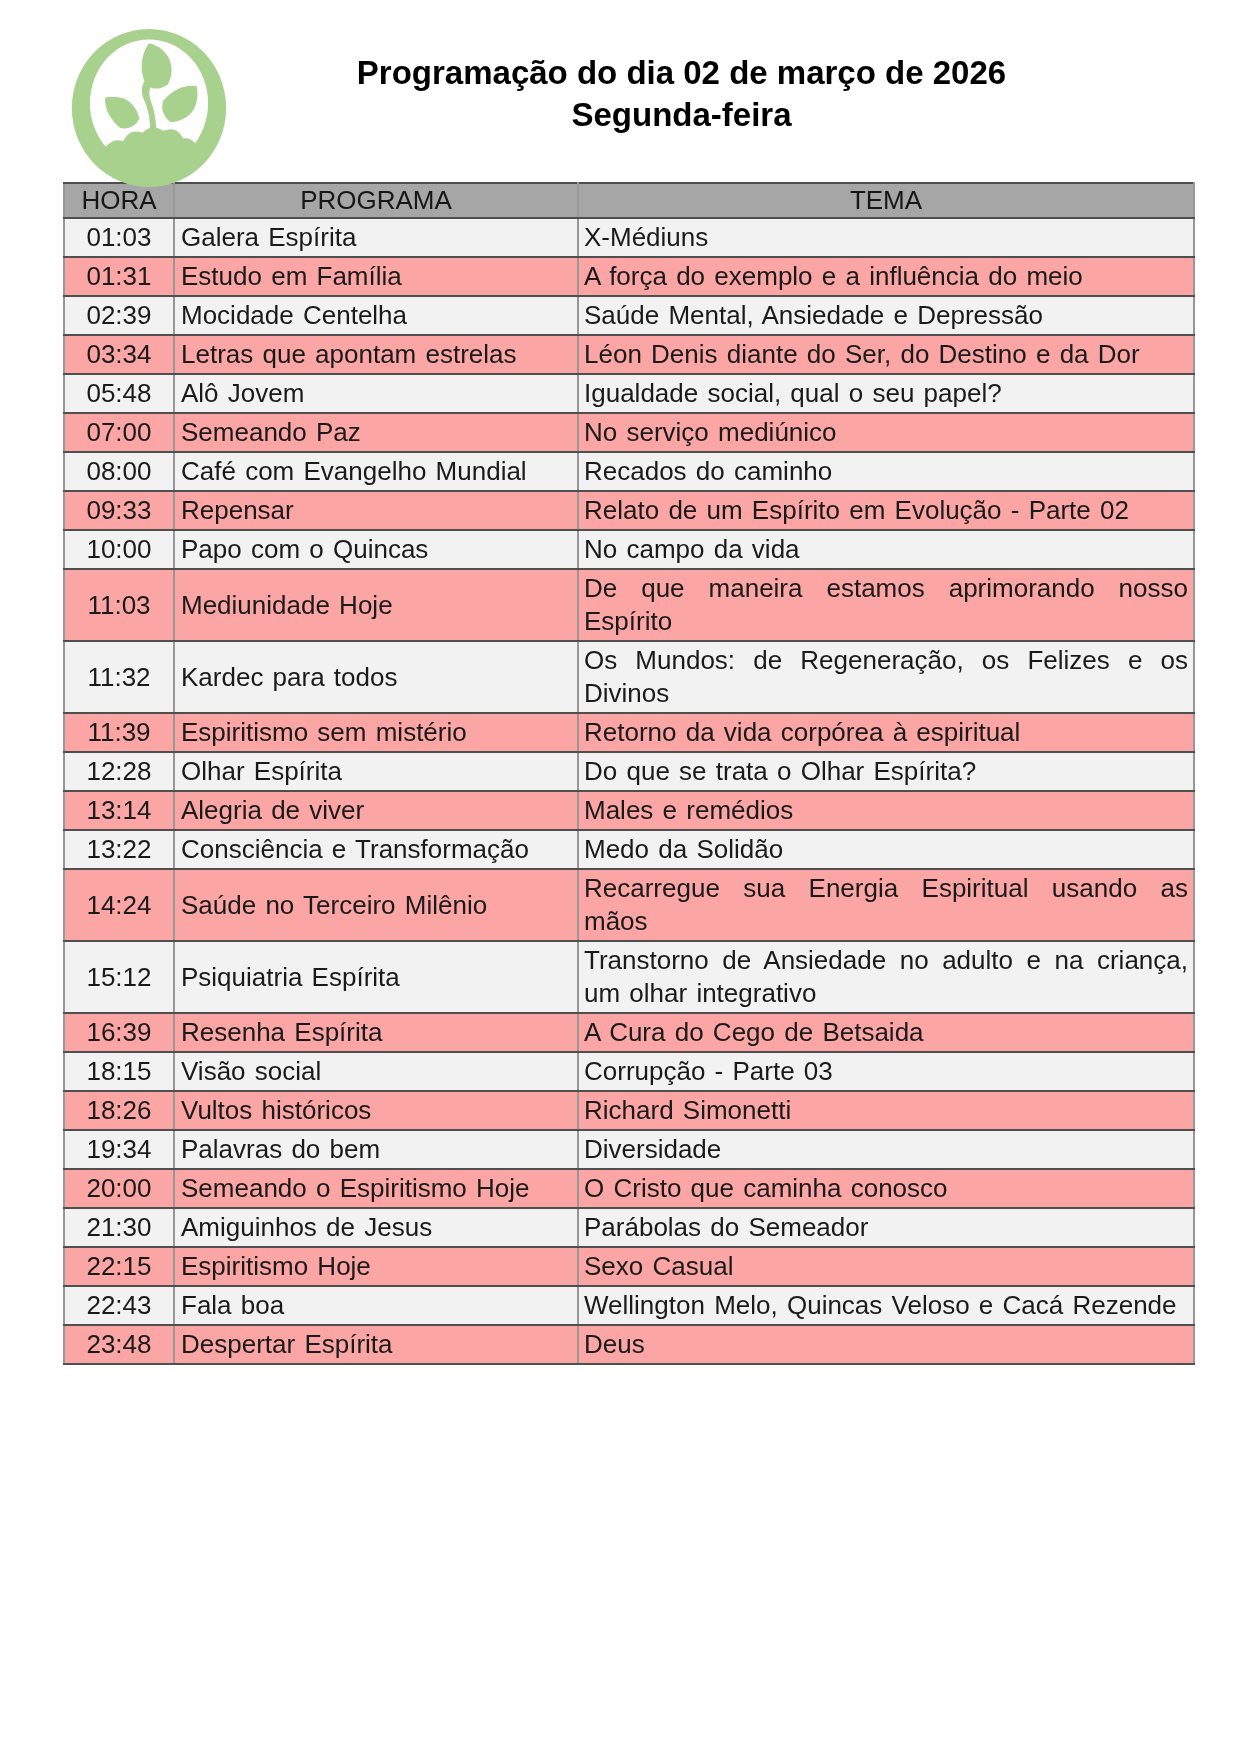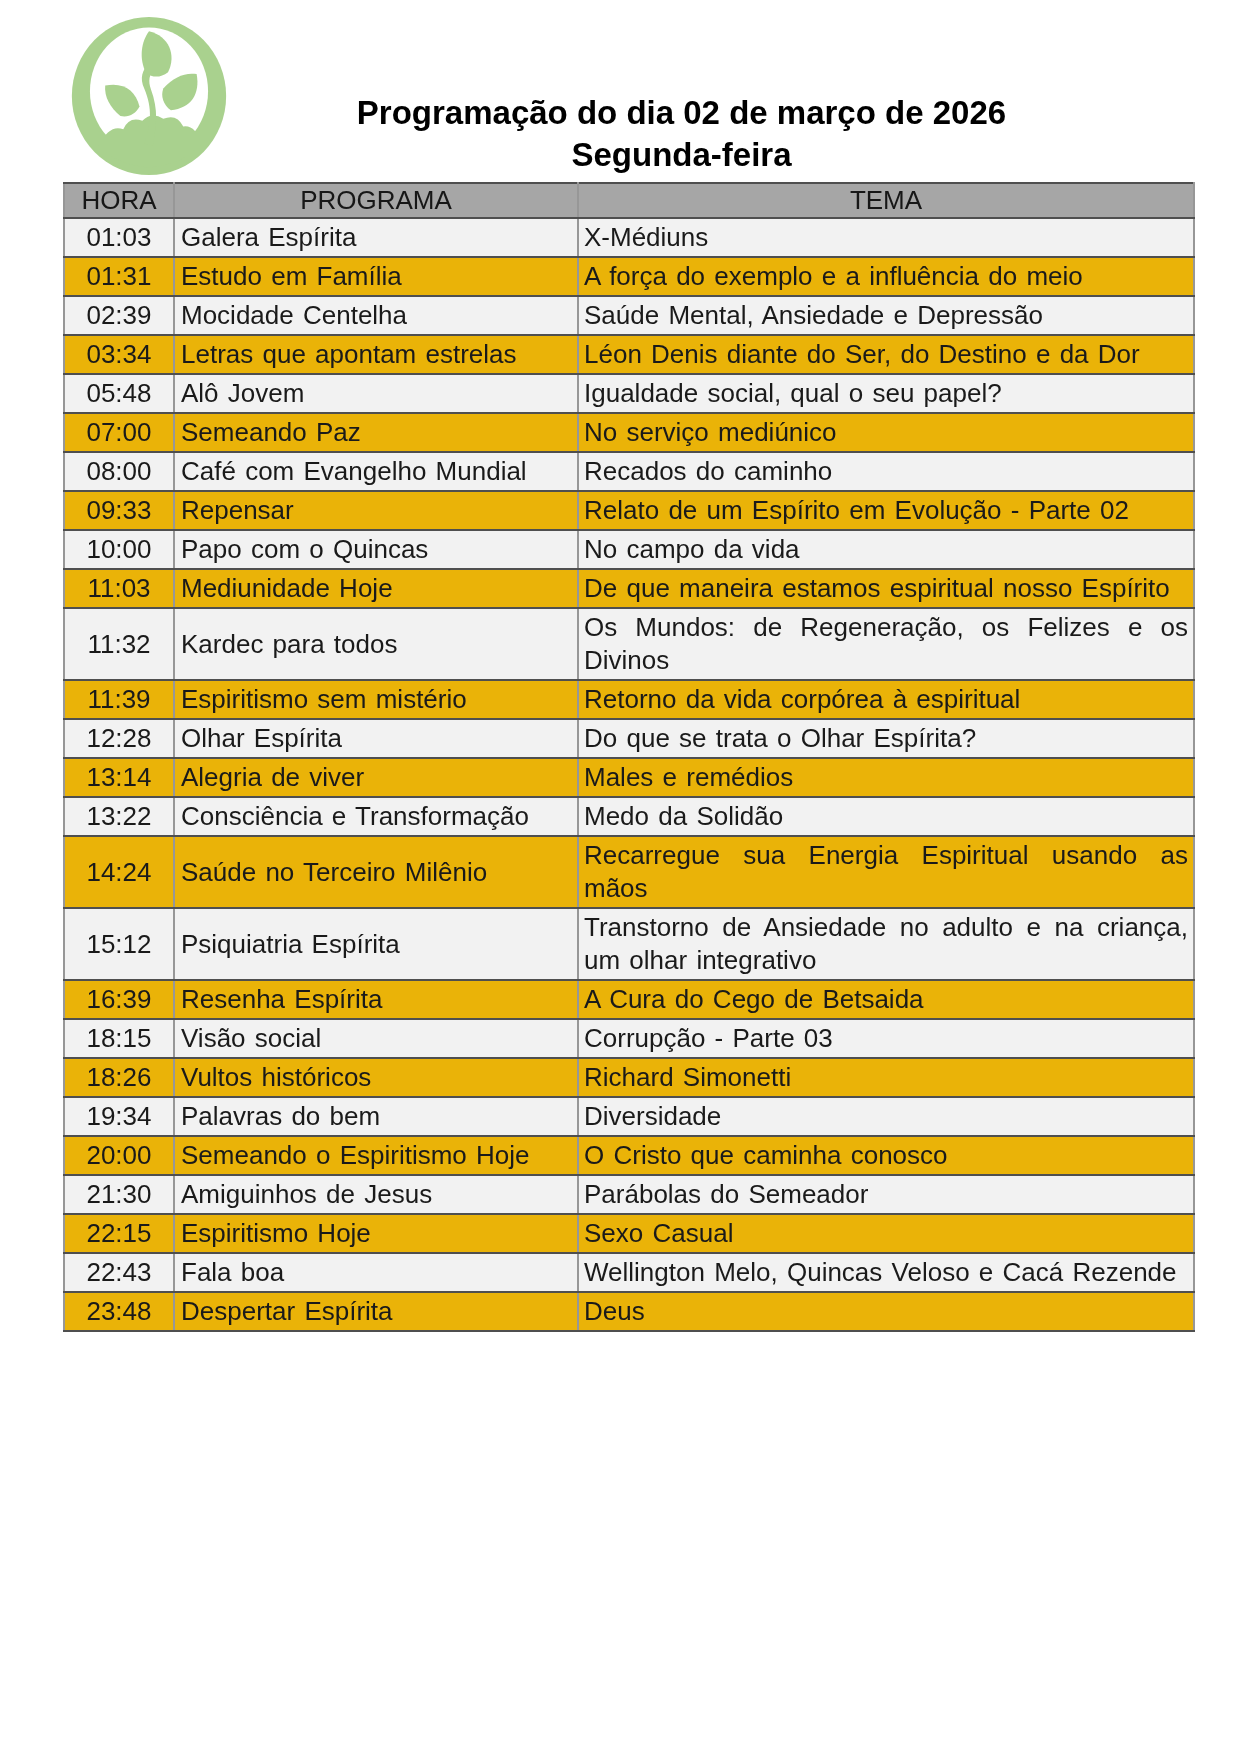--- a/index.html
+++ b/index.html
@@ -6,21 +6,21 @@
   html, body { margin: 0; padding: 0; }
   body {
     width: 1241px; height: 1754px;
     background: #ffffff;
     font-family: "Liberation Sans", sans-serif;
     color: #1a1a1a;
     overflow: hidden;
   }
   .header-area {
     display: flex;
-    align-items: flex-end;
+    align-items: flex-start;
     padding: 28px 16px 0 68px;
     height: 176px;
   }
   .logo { width: 162px; height: 160px; flex: 0 0 auto; }
   .title-block {
     flex: 1;
     text-align: center;
     padding-right: 92px;
     padding-top: 24px;
     font-size: 33px;
@@ -49,21 +49,21 @@
     background: #a6a6a6;
     font-weight: normal;
     text-align: center;
     color: #171717;
     height: 34px;
     padding: 0 4px;
   }
   .schedule col.c-hora     { width: 110px; }
   .schedule col.c-programa { width: 404px; }
   .schedule col.c-tema     { width: 616px; }
-  .schedule tbody tr { background: #eab308; }
+  .schedule tbody tr { background: #fca5a5; }
   .schedule tbody tr:nth-child(odd) { background: #f2f2f2; }
   .schedule td.col-hora { text-align: center; padding: 2px 14px; }
   .schedule td.col-programa {
     text-align: justify;
     word-spacing: 2px;
     padding: 2px 2px 2px 6px;
   }
   .schedule td.col-tema {
     text-align: justify;
     word-spacing: 2px;
@@ -146,21 +146,21 @@
         <td class="col-tema">Relato de um Espírito em Evolução - Parte 02</td>
       </tr>
       <tr>
         <td class="col-hora">10:00</td>
         <td class="col-programa">Papo com o Quincas</td>
         <td class="col-tema">No campo da vida</td>
       </tr>
       <tr>
         <td class="col-hora">11:03</td>
         <td class="col-programa">Mediunidade Hoje</td>
-        <td class="col-tema">De que maneira estamos espiritual nosso Espírito</td>
+        <td class="col-tema">De que maneira estamos aprimorando nosso Espírito</td>
       </tr>
       <tr>
         <td class="col-hora">11:32</td>
         <td class="col-programa">Kardec para todos</td>
         <td class="col-tema">Os Mundos: de Regeneração, os Felizes e os Divinos</td>
       </tr>
       <tr>
         <td class="col-hora">11:39</td>
         <td class="col-programa">Espiritismo sem mistério</td>
         <td class="col-tema">Retorno da vida corpórea à espiritual</td>

